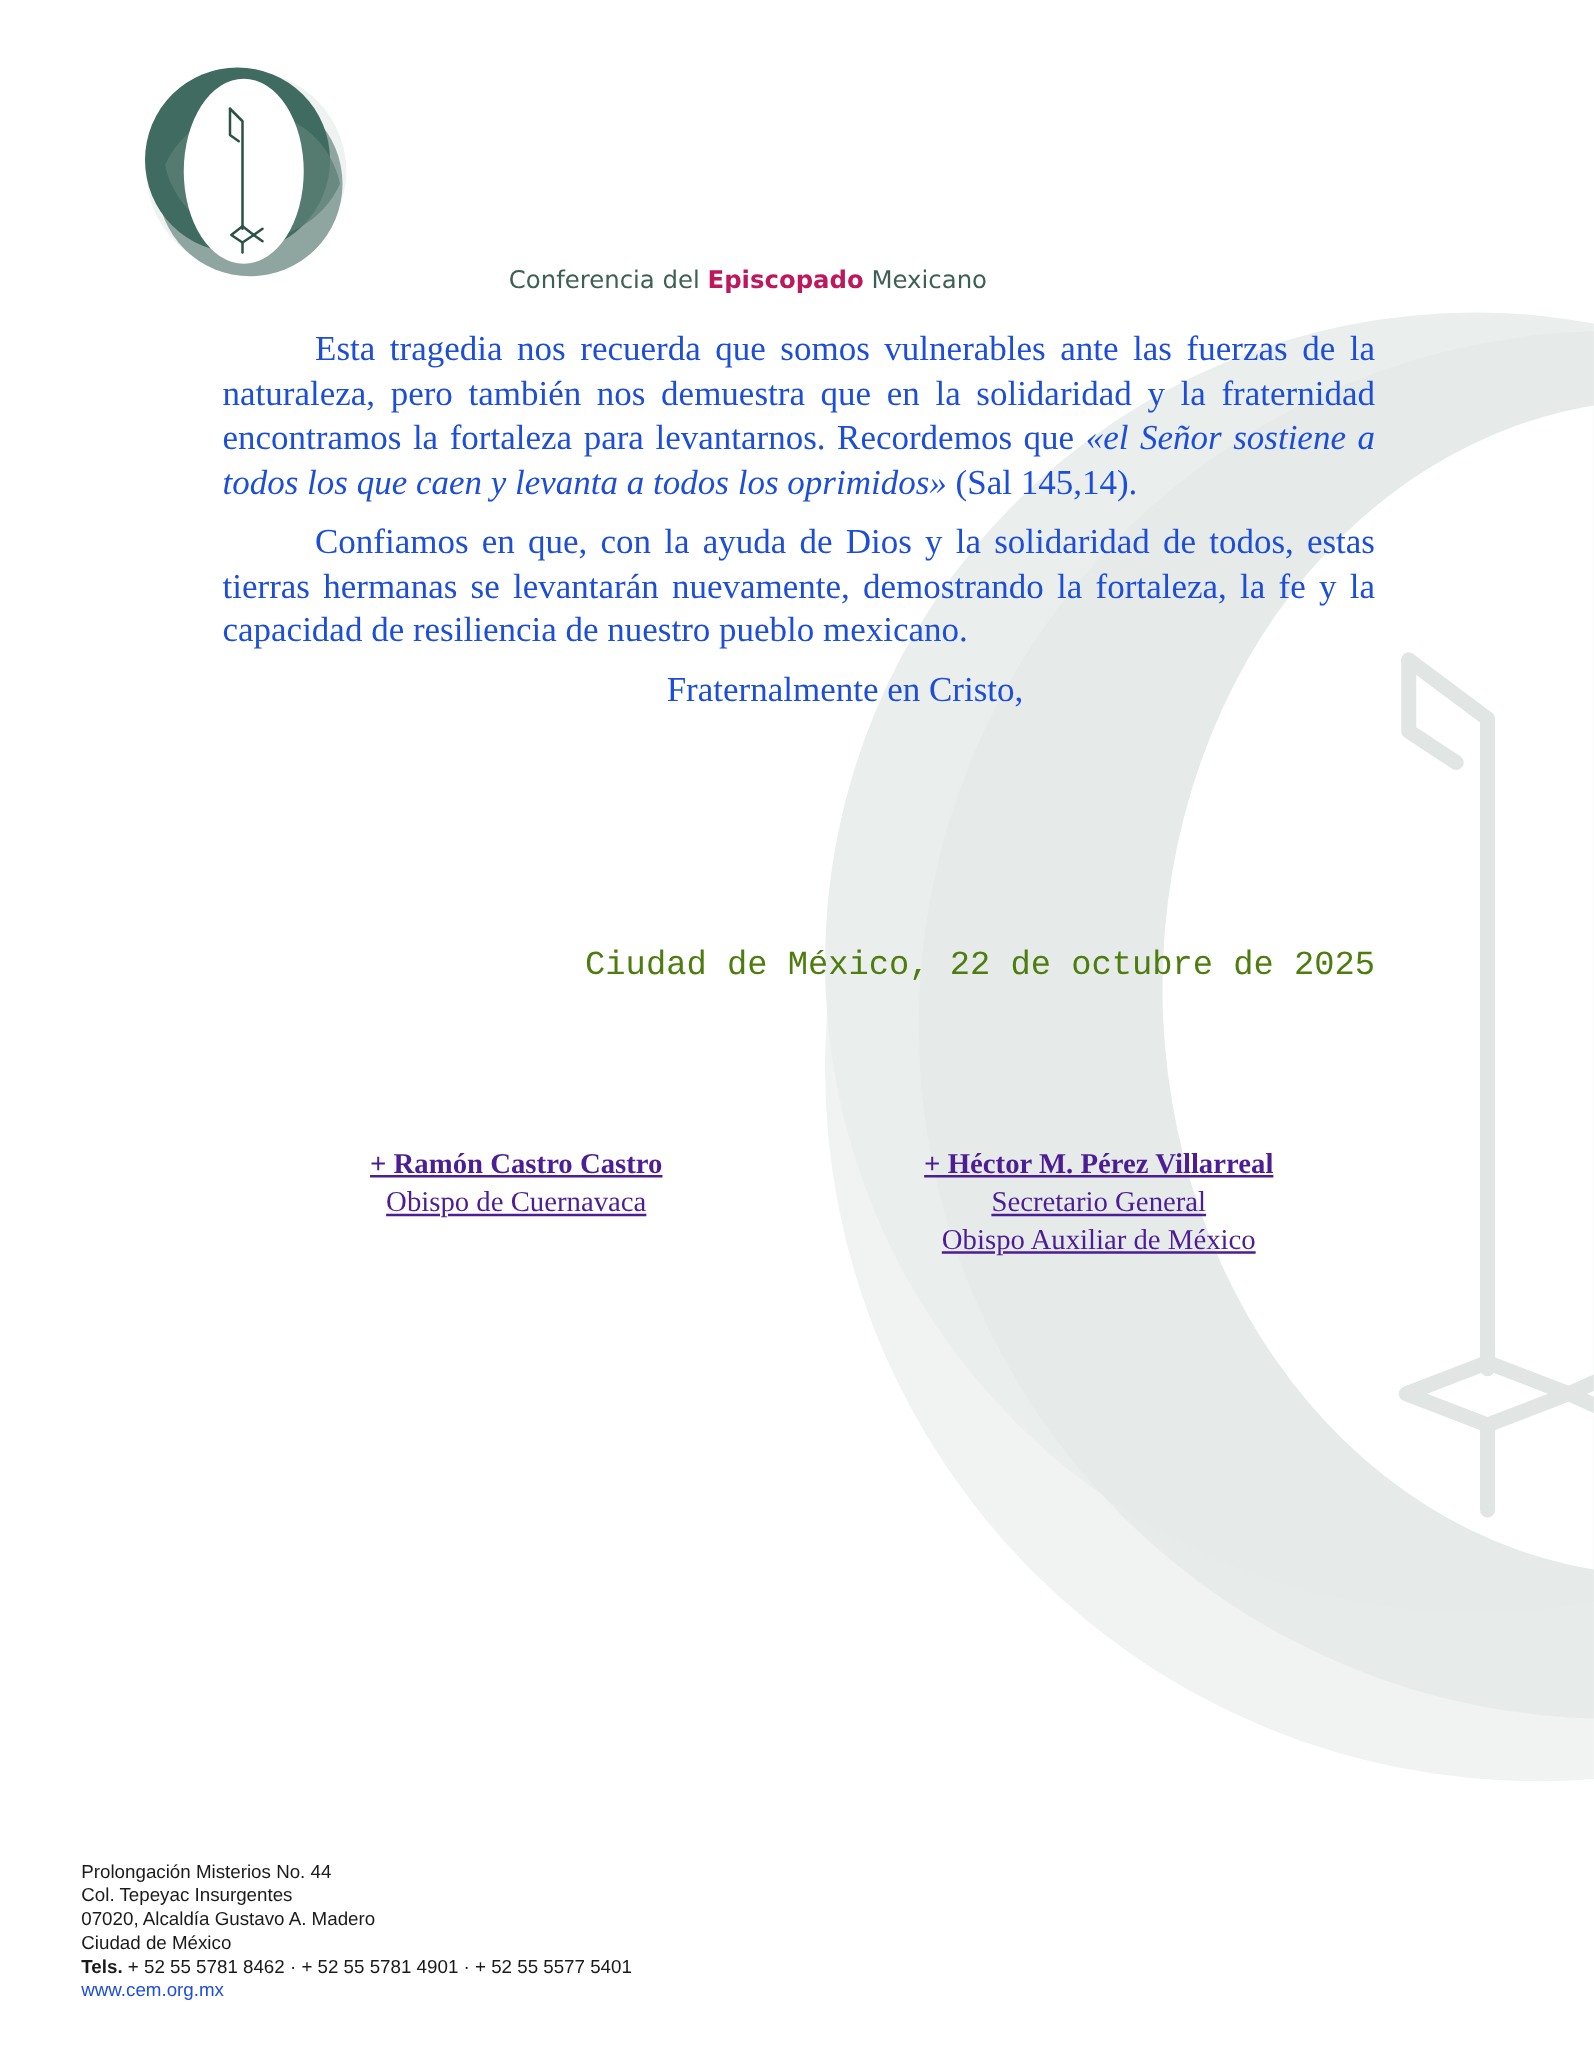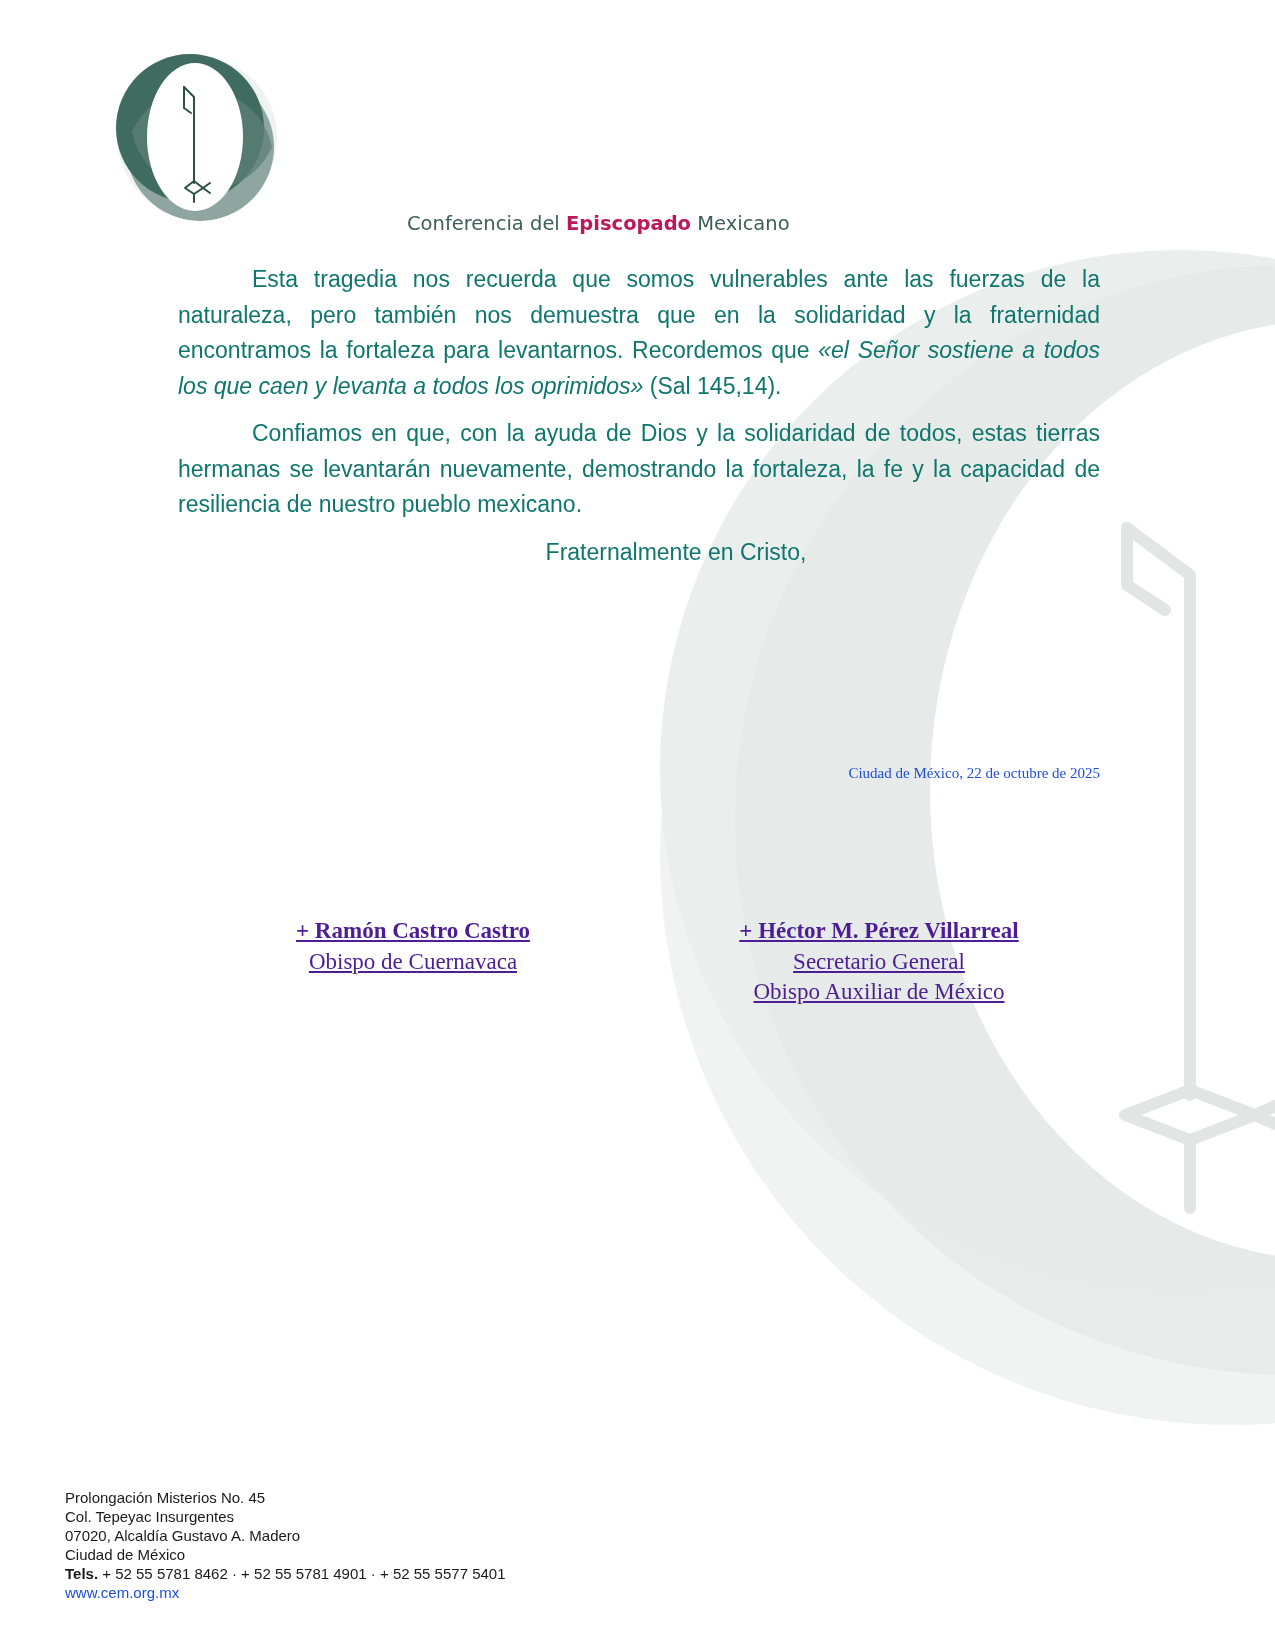--- a/index.html
+++ b/index.html
@@ -10,27 +10,27 @@
 
     
     .logo { position: absolute; left: 112px; top: 52px; width: 600px; height: 170px; z-index: 2; }
     .logo-emblem { position: absolute; left: 0; top: 0; width: 170px; height: 170px; }
     .logo-wordmark { position: absolute; left: 290px; top: 72px; font-family: "DejaVu Sans", sans-serif; font-weight: bold; font-size: 86px; line-height: 86px; color: #2a5247; letter-spacing: 1px; }
     .logo-tagline { position: absolute; left: 295px; top: 160px; font-family: "DejaVu Sans", sans-serif; font-size: 19.5px; color: #3e5f56; white-space: nowrap; }
     .logo-tagline b { font-weight: bold; color: #be185d; }
 
     
     .body { position: absolute; left: 178px; top: 262px; width: 922px; z-index: 2;
-            font-family: Liberation Sans, sans-serif; font-size: 23px; line-height: 35.5px; color: #0f766e; }
+            font-family: Liberation Serif, serif; font-size: 28px; line-height: 35.5px; color: #1d4ed8; }
     .body p { margin: 0 0 12px 0; text-align: justify; text-indent: 74px; }
     .body p.closing { text-align: center; margin-top: 0; }
     .body em { font-style: italic; }
 
     .date { position: absolute; right: 175px; top: 756px; z-index: 2;
-            font-family: Liberation Serif, serif; font-size: 15px; line-height: 35px; color: #1d4ed8; white-space: nowrap; }
+            font-family: Liberation Mono, monospace; font-size: 27px; line-height: 35px; color: #4d7c0f; white-space: nowrap; }
 
     .signature { position: absolute; z-index: 2; text-align: center;
                  font-family: "Liberation Serif", "DejaVu Serif", serif; font-size: 23px; line-height: 30.5px; color: #4c1d95; white-space: nowrap; text-decoration: underline; }
     .signature .name { font-weight: bold; }
     .sig-left { left: 263px; top: 916px; width: 300px; }
     .sig-right { left: 700px; top: 916px; width: 358px; }
 
     .footer { position: absolute; left: 65px; top: 1488px; z-index: 2;
               font-family: "Liberation Sans", "DejaVu Sans", sans-serif; font-size: 15px; line-height: 19px; color: #1a1a1a; white-space: nowrap; }
     .footer .tels-label { font-weight: bold; }
@@ -99,21 +99,21 @@
     <div class="name">+ Ramón Castro Castro</div>
     <div>Obispo de Cuernavaca</div>
   </div>
   <div class="signature sig-right">
     <div class="name">+ Héctor M. Pérez Villarreal</div>
     <div>Secretario General</div>
     <div>Obispo Auxiliar de México</div>
   </div>
 
   <div class="footer">
-    <div>Prolongación Misterios No. 45</div>
+    <div>Prolongación Misterios No. 44</div>
     <div>Col. Tepeyac Insurgentes</div>
     <div>07020, Alcaldía Gustavo A. Madero</div>
     <div>Ciudad de México</div>
     <div><span class="tels-label">Tels.</span><span> + 52 55 5781 8462 · + 52 55 5781 4901 · + 52 55 5577 5401</span></div>
     <div class="url">www.cem.org.mx</div>
   </div>
 
 </div>
 
 </body></html>

